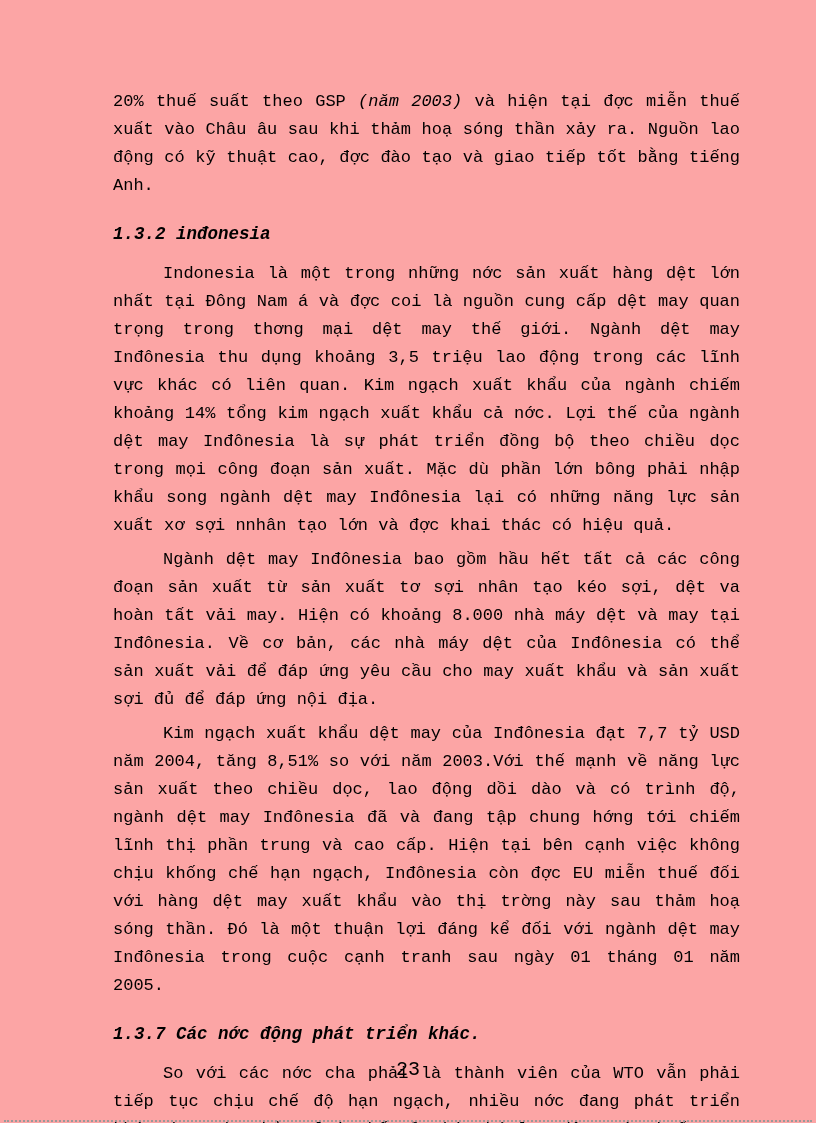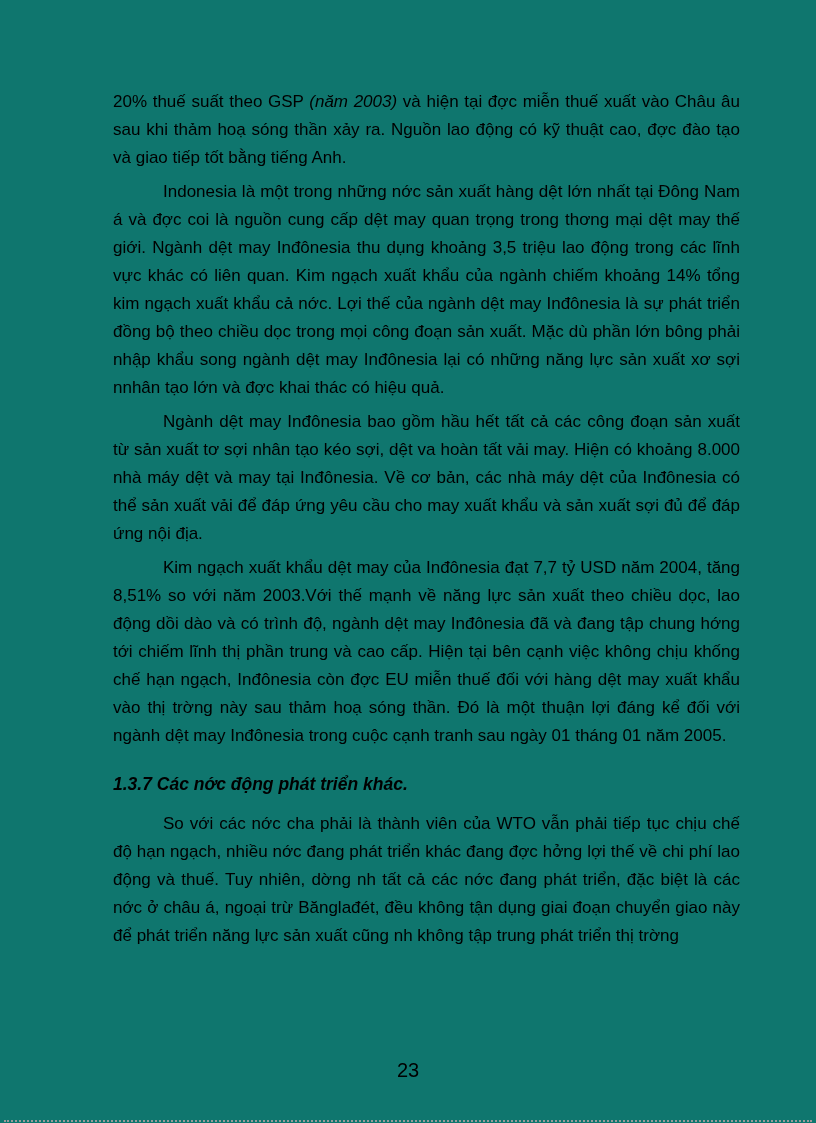--- a/index.html
+++ b/index.html
@@ -5,23 +5,23 @@
   html, body {
     margin: 0;
     padding: 0;
     background: #ffffff;
   }
   .page {
     position: relative;
     width: 816px;
     height: 1123px;
     box-sizing: border-box;
-    background: #0f766e;
+    background: #fca5a5;
     padding: 88px 76px 0 113px;
-    font-family: Liberation Sans, sans-serif;
+    font-family: Liberation Mono, monospace;
     font-size: 17px;
     line-height: 28px;
     color: #000000;
     overflow: hidden;
   }
   .para {
     margin: 0 0 6px 0;
     text-align: justify;
     text-indent: 50px;
   }
@@ -55,20 +55,21 @@
     border-bottom: 2px dotted #9a9a9a;
   }
 </style>
 </head>
 <body>
 
 <div class="page">
 
   <p class="para no-indent"><span>20% thuế suất theo GSP </span><span class="italic">(năm 2003)</span><span> và hiện tại đợc miễn thuế xuất vào Châu âu sau khi thảm hoạ sóng thần xảy ra. Nguồn lao động có kỹ thuật cao, đợc đào tạo và giao tiếp tốt bằng tiếng Anh.</span></p>
 
+  <h2 class="heading">1.3.2 inđonesia</h2>
 
   <p class="para">Indonesia là một trong những nớc sản xuất hàng dệt lớn nhất tại Đông Nam á và đợc coi là nguồn cung cấp dệt may quan trọng trong thơng mại dệt may thế giới. Ngành dệt may Inđônesia thu dụng khoảng 3,5 triệu lao động trong các lĩnh vực khác có liên quan. Kim ngạch xuất khẩu của ngành chiếm khoảng 14% tổng kim ngạch xuất khẩu cả nớc. Lợi thế của ngành dệt may Inđônesia là sự phát triển đồng bộ theo chiều dọc trong mọi công đoạn sản xuất. Mặc dù phần lớn bông phải nhập khẩu song ngành dệt may Inđônesia lại có những năng lực sản xuất xơ sợi nnhân tạo lớn và đợc khai thác có hiệu quả.</p>
 
   <p class="para">Ngành dệt may Inđônesia bao gồm hầu hết tất cả các công đoạn sản xuất từ sản xuất tơ sợi nhân tạo kéo sợi, dệt va hoàn tất vải may. Hiện có khoảng 8.000 nhà máy dệt và may tại Inđônesia. Về cơ bản, các nhà máy dệt của Inđônesia có thể sản xuất vải để đáp ứng yêu cầu cho may xuất khẩu và sản xuất sợi đủ để đáp ứng nội địa.</p>
 
   <p class="para">Kim ngạch xuất khẩu dệt may của Inđônesia đạt 7,7 tỷ USD năm 2004, tăng 8,51% so với năm 2003.Với thế mạnh về năng lực sản xuất theo chiều dọc, lao động dồi dào và có trình độ, ngành dệt may Inđônesia đã và đang tập chung hớng tới chiếm lĩnh thị phần trung và cao cấp. Hiện tại bên cạnh việc không chịu khống chế hạn ngạch, Inđônesia còn đợc EU miễn thuế đối với hàng dệt may xuất khẩu vào thị trờng này sau thảm hoạ sóng thần. Đó là một thuận lợi đáng kể đối với ngành dệt may Inđônesia trong cuộc cạnh tranh sau ngày 01 tháng 01 năm 2005.</p>
 
   <h2 class="heading">1.3.7 Các nớc động phát triển khác.</h2>
 
   <p class="para">So với các nớc cha phải là thành viên của WTO vẫn phải tiếp tục chịu chế độ hạn ngạch, nhiều nớc đang phát triển khác đang đợc hởng lợi thế về chi phí lao động và thuế. Tuy nhiên, dờng nh tất cả các nớc đang phát triển, đặc biệt là các nớc ở châu á, ngoại trừ Bănglađét, đều không tận dụng giai đoạn chuyển giao này để phát triển năng lực sản xuất cũng nh không tập trung phát triển thị trờng</p>

